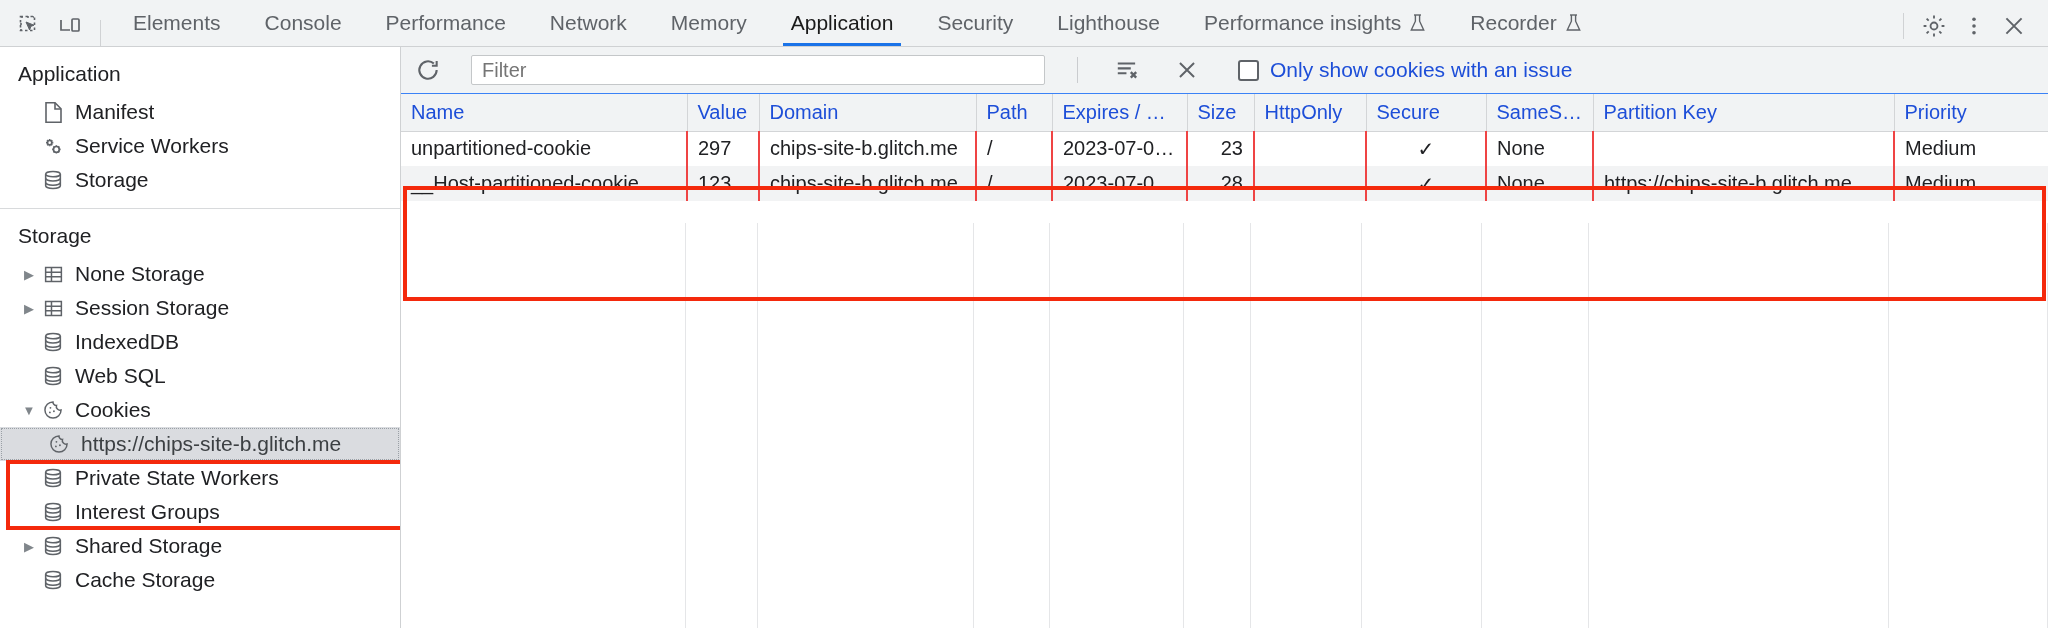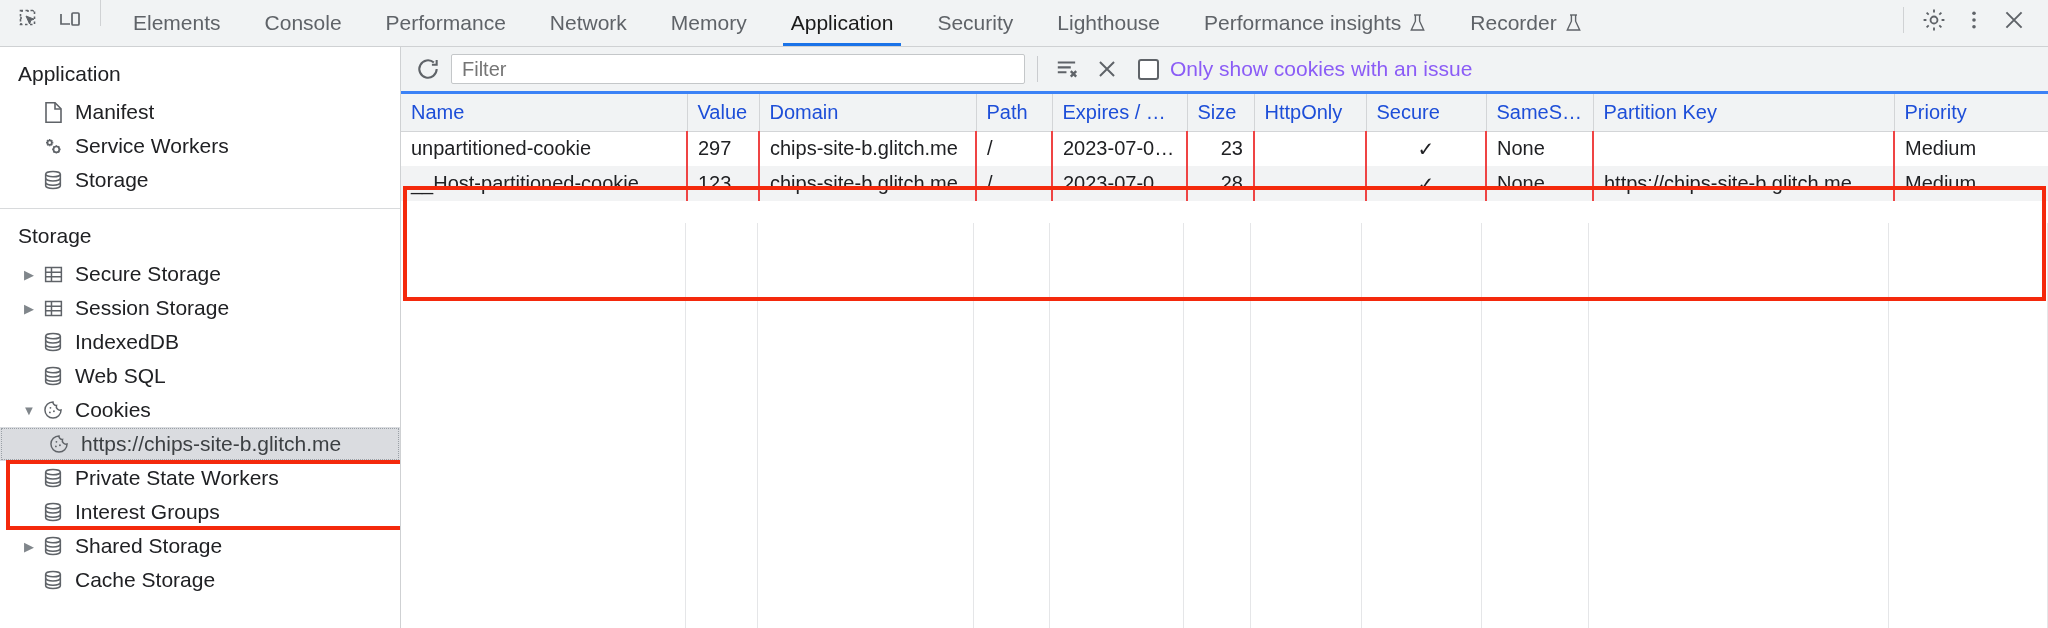--- a/index.html
+++ b/index.html
@@ -13,21 +13,21 @@
     width: 2048px; height: 628px;
     display: flex; flex-direction: column;
     background: #ffffff;
   }
 
   
   .tabbar {
     height: 47px; min-height: 47px;
     background: #f1f3f4;
     border-bottom: 1px solid #cfd1d3;
-    display: flex; align-items: flex-start;
+    display: flex; align-items: flex-end;
     padding-left: 10px;
   }
   .tb-icon {
     width: 40px; height: 40px;
     display: flex; align-items: center; justify-content: center;
     color: #5f6368; flex: 0 0 auto;
   }
   .tb-sep {
     width: 1px; height: 26px; background: #d0d2d4;
     margin: 0 10px; flex: 0 0 auto;
@@ -99,24 +99,24 @@
     pointer-events: none;
     left: 6px; top: 413px; width: 400px; height: 70px;
     z-index: 5;
   }
 
   
   .main { flex: 1; display: flex; flex-direction: column; min-width: 0; position: relative; }
   .filterbar {
     height: 47px; min-height: 47px;
     background: #f1f3f4;
-    border-bottom: 3px solid #3b82f6;
+    border-bottom: 1px solid #3b82f6;
     display: flex; align-items: center;
     padding: 0 10px;
-    gap: 6px;
+    gap: 26px;
   }
   .refresh-btn {
     width: 34px; height: 34px;
     display: flex; align-items: center; justify-content: center;
     color: #5f6368; flex: 0 0 auto;
   }
   .filter-input {
     flex: 0 0 574px;
     height: 30px;
     background: #ffffff;
@@ -133,21 +133,21 @@
     width: 34px; height: 34px;
     display: flex; align-items: center; justify-content: center;
     color: #5f6368; flex: 0 0 auto;
   }
   .chk-wrap { display: flex; align-items: center; gap: 11px; margin-left: 8px; }
   .chkbox {
     width: 21px; height: 21px;
     border: 2px solid #5f6368; border-radius: 3px;
     background: #fff; flex: 0 0 auto;
   }
-  .chk-label { font-size: 21px; color: #8b5cf6; white-space: nowrap; }
+  .chk-label { font-size: 21px; color: #1d4ed8; white-space: nowrap; }
 
   
   .table-wrap { flex: 1; position: relative; overflow: hidden; background:#fff; }
   table.cookies {
     width: 100%; border-collapse: collapse;
     table-layout: fixed; font-size: 20px; color: #202124;
   }
   table.cookies thead th {
     background: #f1f3f4;
     border-right: 1px solid #d3d5d7;
@@ -316,21 +316,21 @@
         <div class="side-title">Storage</div>
 
         <div class="tree-row">
           <span class="twisty">▶</span>
           <span class="ico">
             <svg width="21" height="21" viewBox="0 0 24 24" fill="none" stroke="currentColor" stroke-width="1.7">
               <rect x="3" y="4" width="18" height="16"></rect>
                 <path d="M3 9.3h18M3 14.7h18M9.7 4v16"></path>
             </svg>
           </span>
-          <span class="tree-label">Secure Storage</span>
+          <span class="tree-label">None Storage</span>
         </div>
 
         <div class="tree-row">
           <span class="twisty">▶</span>
           <span class="ico">
             <svg width="21" height="21" viewBox="0 0 24 24" fill="none" stroke="currentColor" stroke-width="1.7">
               <rect x="3" y="4" width="18" height="16"></rect>
                 <path d="M3 9.3h18M3 14.7h18M9.7 4v16"></path>
             </svg>
           </span>

